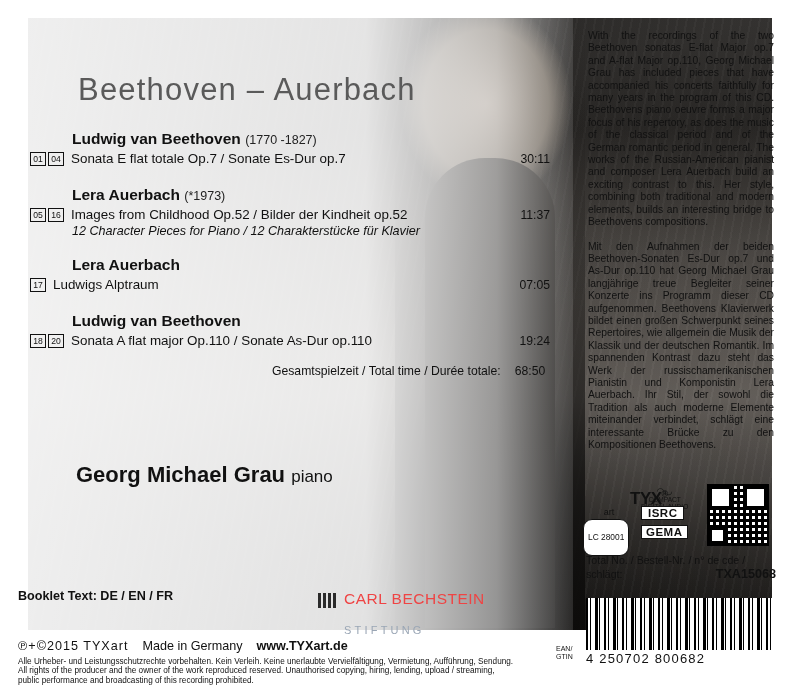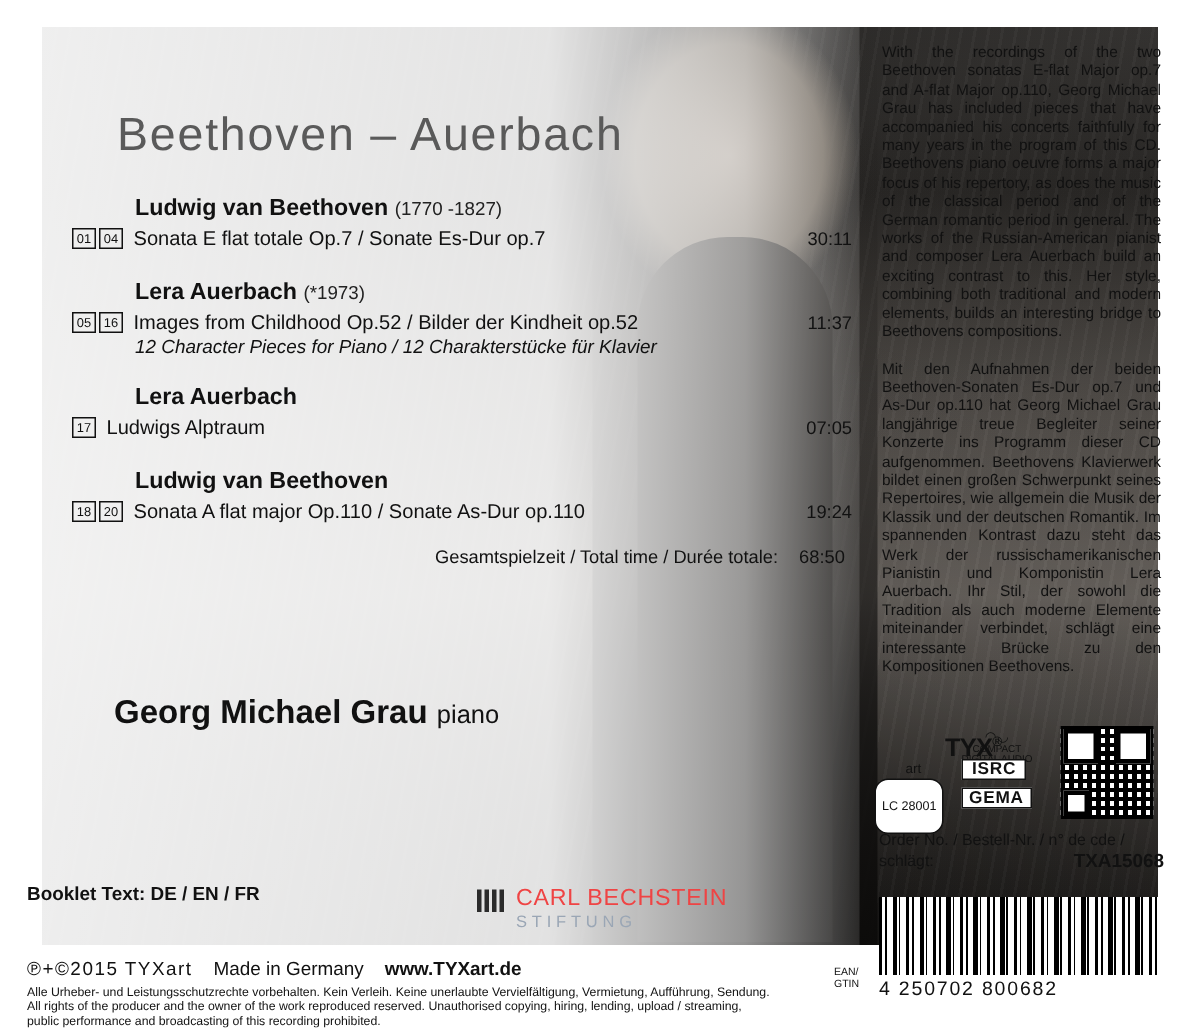--- a/index.html
+++ b/index.html
@@ -74,21 +74,21 @@
   }
   .right-col p { margin: 0 0 12px 0; }
 
   
   .album-title {
     position:absolute; left:78px; top:72px;
     font-size: 31px; letter-spacing: 1.2px;
     color:#5a5a5a; font-weight:400;
   }
 
-  .tracklist { position:absolute; left:48px; top:130px; width:520px; color:#1a1a1a; }
+  .tracklist { position:absolute; left:30px; top:130px; width:520px; color:#1a1a1a; }
 
   .composer {
     font-size: 15.5px; font-weight:bold; color:#111;
     margin: 0 0 3px 42px;
   }
   .composer .years {
     font-weight: normal; font-size: 12.5px; color:#222;
   }
   .work-row {
     display:flex; align-items:center; gap:7px;
@@ -133,21 +133,21 @@
     position:absolute; left:318px; top:590px;
     display:flex; align-items:flex-start; gap:8px;
   }
   .bars { display:flex; gap:2px; align-items:flex-end; margin-top:3px; }
   .bars i { display:block; width:3px; background:#2b2b2b; }
   .bars i:nth-child(1){height:15px}
   .bars i:nth-child(2){height:15px}
   .bars i:nth-child(3){height:15px}
   .bars i:nth-child(4){height:15px}
   .bech-text .b1 { font-size: 15.5px; letter-spacing:.5px; color:#ef4444; }
-  .bech-text .b2 { font-size: 11px; letter-spacing:3.2px; color:#9aa6b5; margin-top:1px;}
+  .bech-text .b2 { font-size: 11px; letter-spacing:3.2px; color:#9aa6b5; margin-top:16px;}
 
   
   .copyline {
     position:absolute; left:18px; top:639px;
     font-size: 12.6px; color:#111;text-align:right;
   }
   .copyline .pc { letter-spacing:1px; }
   .copyline .url { font-weight:bold; }
   .legal {
     position:absolute; left:18px; top:657px; width:500px;
@@ -347,21 +347,21 @@
     <div class="cd-t">DIGITAL AUDIO</div>
   </div>
   <div class="isrc">ISRC</div>
   <div class="gema">GEMA</div>
 
   <div class="qr">
       <span></span>
     </div>
 
   <div class="order-block">
-    <div>Order No. / Bestell-Nr. / n° de cde /</div>
+    <div>Total No. / Bestell-Nr. / n° de cde /</div>
     <div class="row">
       <span>schlägt:</span>
       <span class="code">TXA15068</span>
     </div>
   </div>
 
   <div class="ean-label">
     <div>EAN/</div>
     <div>GTIN</div>
   </div>

